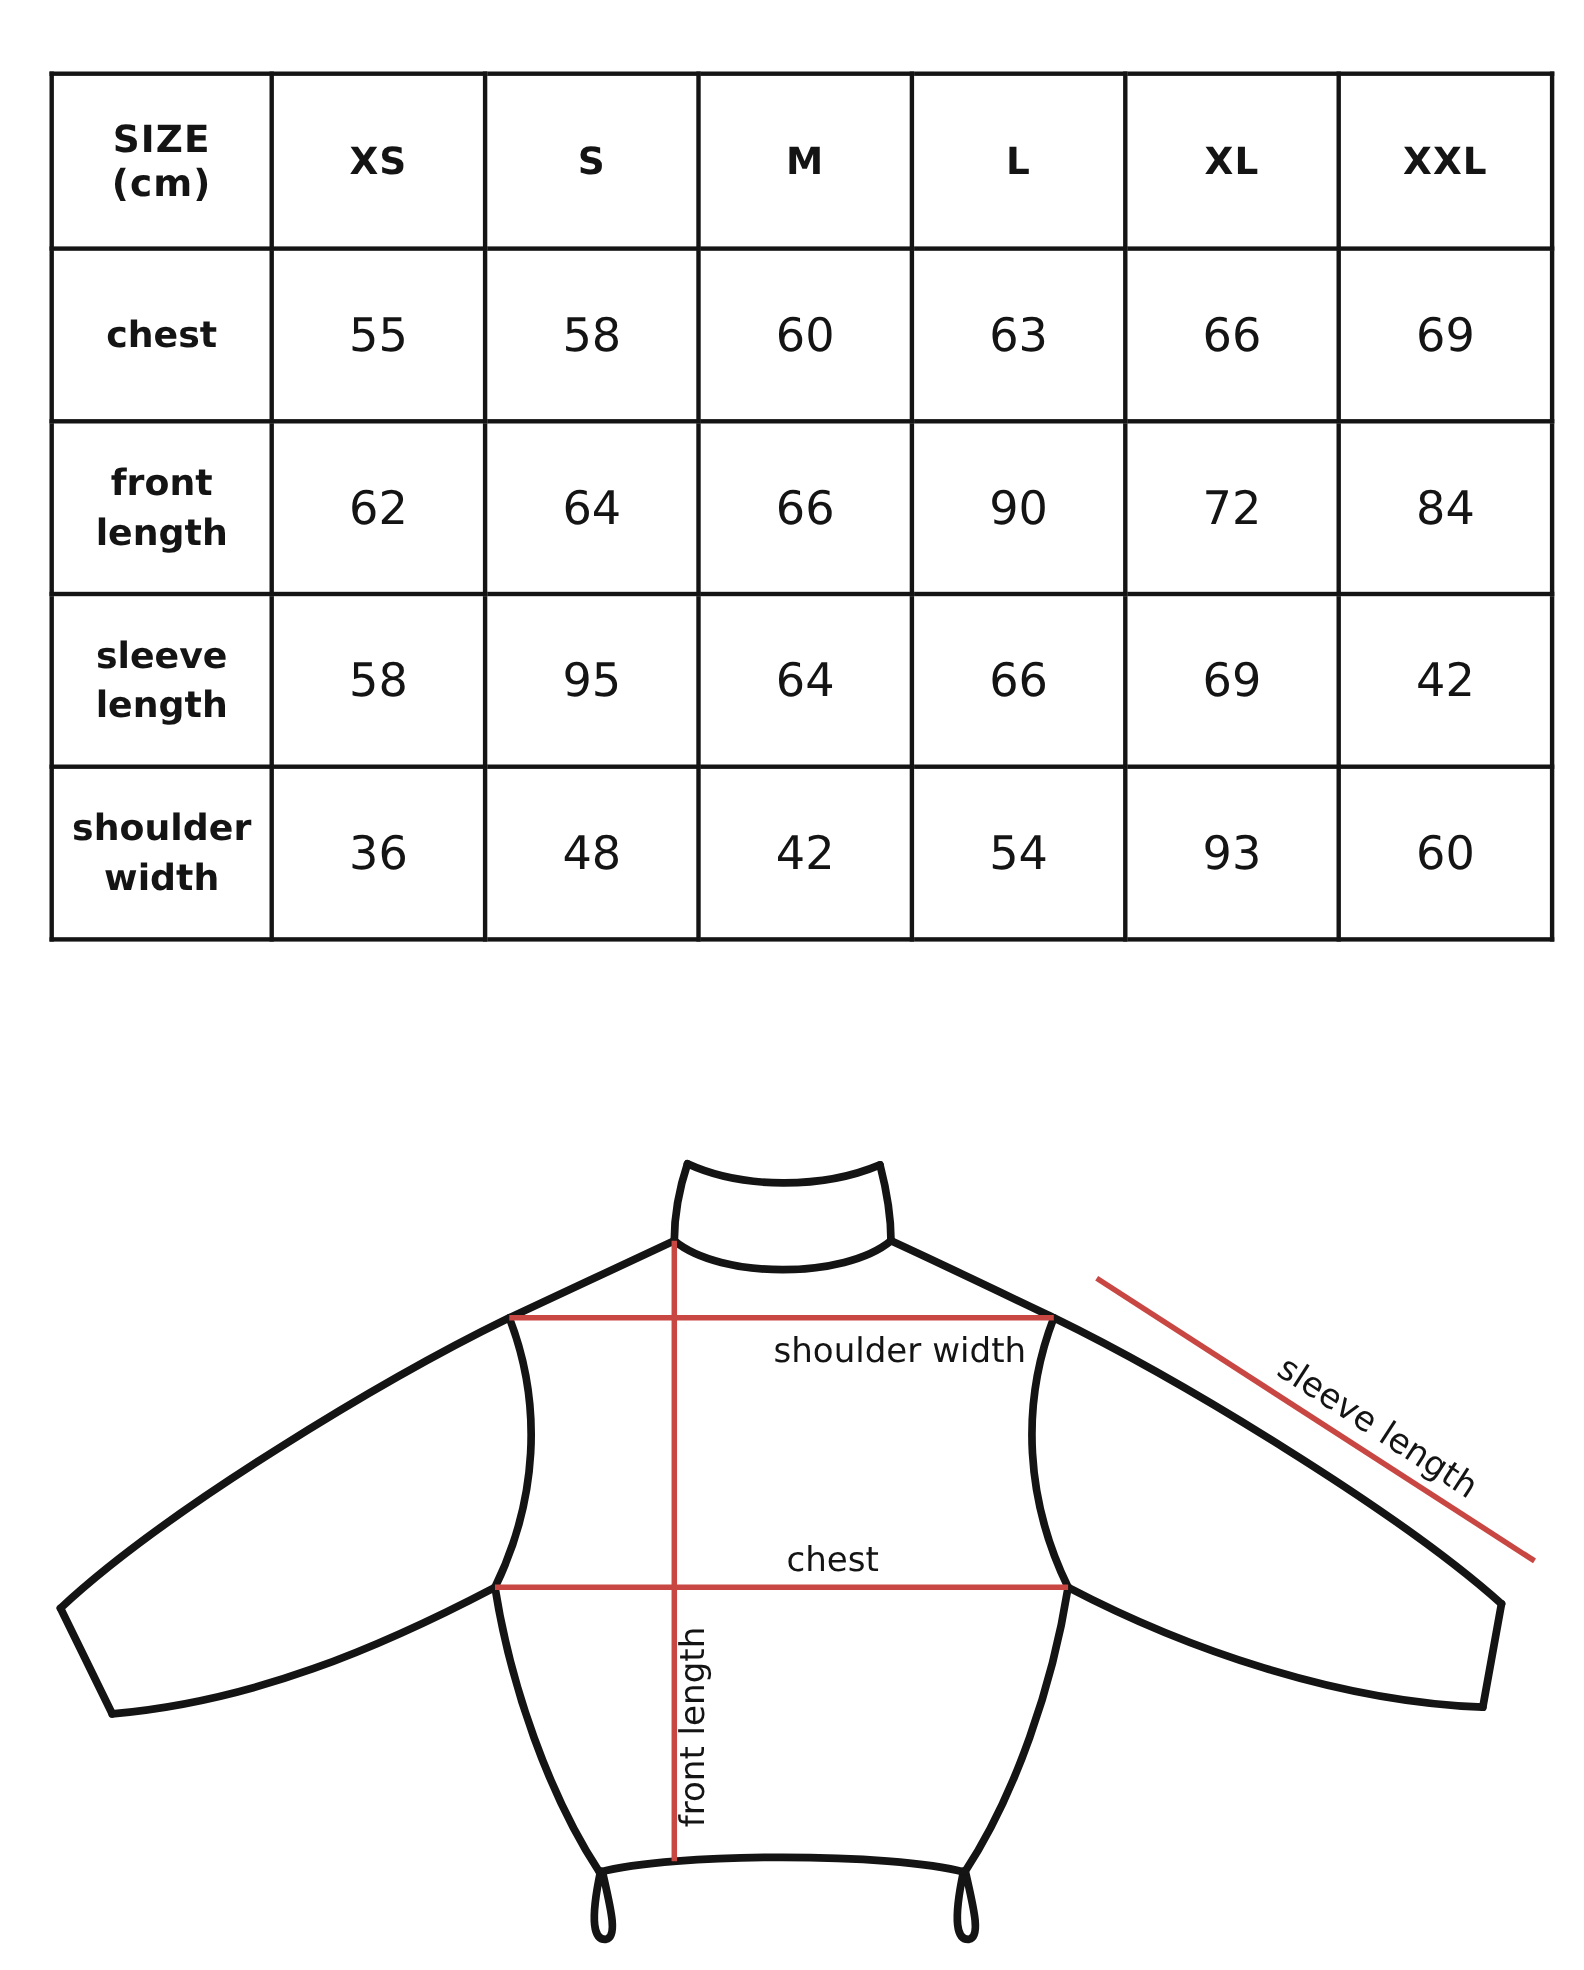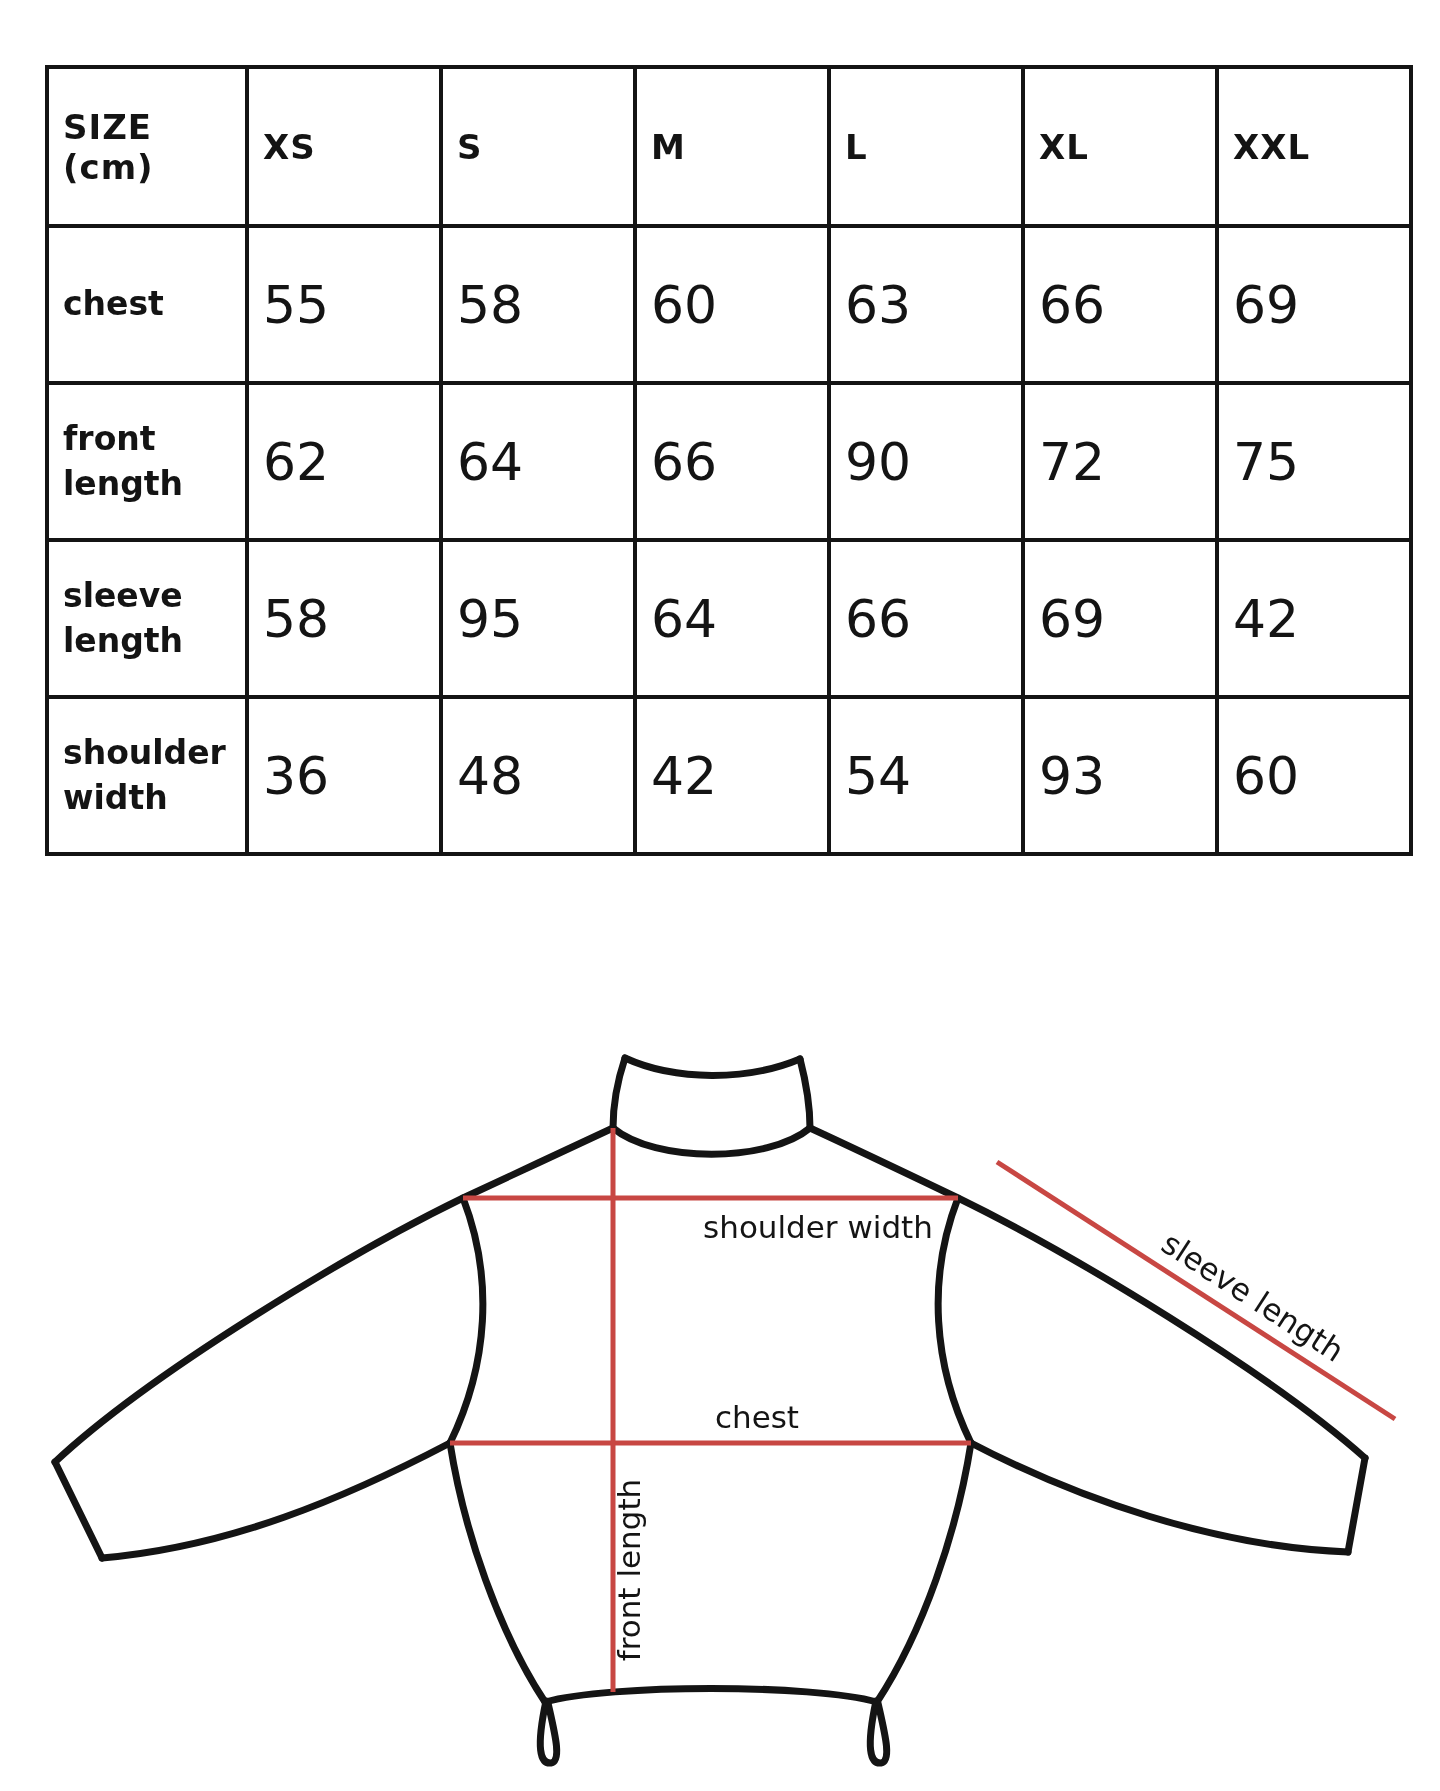--- a/index.html
+++ b/index.html
@@ -11,36 +11,37 @@
     color:#141414;
     overflow:hidden;
   }
   table.size-table{
     position:absolute;left:45px;top:65px;
     border-collapse:collapse;
     table-layout:fixed;
   }
   table.size-table td{
     border:4px solid #141414;
+    text-align:center;
     vertical-align:middle;
     background:#ffffff;
     padding:0 14px;
   }
   td.c0{width:168px;}
   td.cv{width:162px;}
   tr.hrow td{height:155px;}
   tr.drow td{height:153px;}
   .corner-line, .col-h{
     font-size:34px;font-weight:bold;letter-spacing:1px;
   }
   .row-label{
     font-size:33px;font-weight:bold;line-height:1.35;
   }
   .val{
-    font-size:52px;font-weight:normal;
+    font-size:42px;font-weight:normal;
   }
   svg.diagram{
     position:absolute;left:0;top:0;width:1440px;height:1791px;
     display:block;
   }
   .outline{fill:none;stroke:#141414;stroke-width:7;stroke-linecap:round;stroke-linejoin:round;}
   .measure{fill:none;stroke:#c84743;stroke-width:5;stroke-linecap:butt;}
   .dlabel{
     font-family:"DejaVu Sans", sans-serif;
     font-size:31px;fill:#141414;
@@ -74,21 +75,21 @@
       <td class="cv val">66</td>
       <td class="cv val">69</td>
     </tr>
     <tr class="drow">
       <td class="c0 row-label">front length</td>
       <td class="cv val">62</td>
       <td class="cv val">64</td>
       <td class="cv val">66</td>
       <td class="cv val">90</td>
       <td class="cv val">72</td>
-      <td class="cv val">75</td>
+      <td class="cv val">84</td>
     </tr>
     <tr class="drow">
       <td class="c0 row-label">sleeve length</td>
       <td class="cv val">58</td>
       <td class="cv val">95</td>
       <td class="cv val">64</td>
       <td class="cv val">66</td>
       <td class="cv val">69</td>
       <td class="cv val">42</td>
     </tr>

